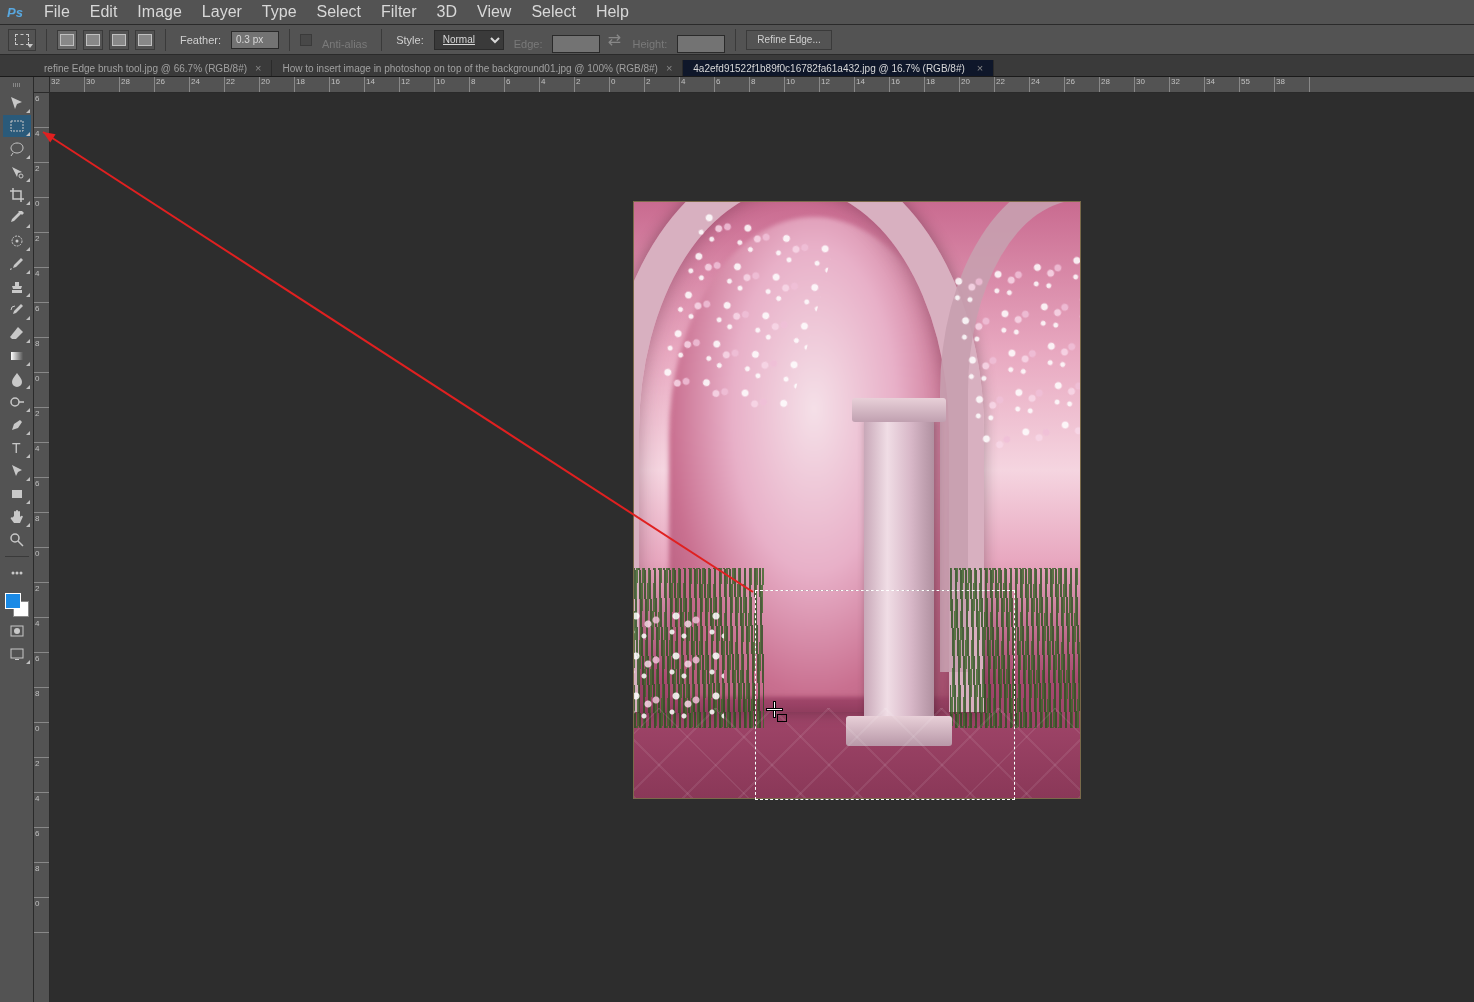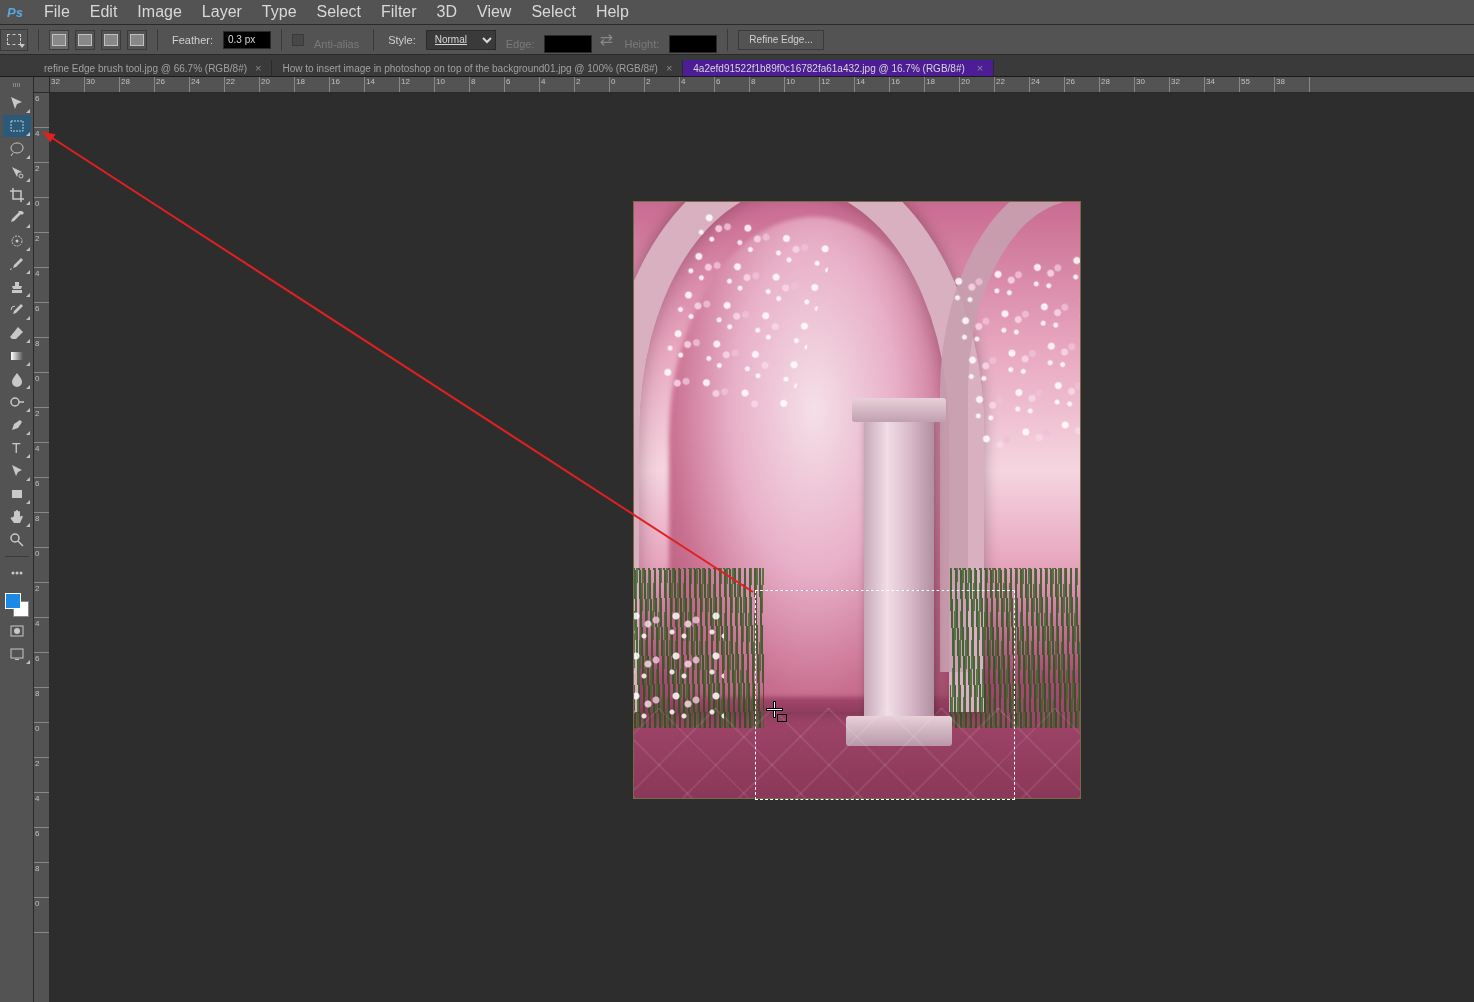--- a/index.html
+++ b/index.html
@@ -4,40 +4,40 @@
 <style>
 * { margin: 0; padding: 0; box-sizing: border-box; font-family: "Segoe UI", Tahoma, sans-serif; }
 body { background: #535353; width: 1474px; height: 1002px; overflow: hidden; position: relative; }
 
 
 .menubar { height: 25px; background: #535353; display: flex; align-items: center; padding-left: 4px; border-bottom: 1px solid #2a2a2a; }
 .ps-logo { width: 22px; height: 18px; background: #535353; color: #58a8e0; font-weight: bold; font-size: 13px; display: flex; align-items: center; justify-content: center; margin-right: 8px; font-style: italic; }
 .menubar .menu-item { color: #d8d8d8; font-size: 16px; padding: 4px 10px; cursor: default; }
 
 
-.optbar { height: 30px; background: #535353; display: flex; align-items: center; border-bottom: 1px solid #2a2a2a; gap: 6px; }
+.optbar { height: 30px; background: #535353; display: flex; align-items: center; padding-left: 8px; border-bottom: 1px solid #2a2a2a; gap: 6px; }
 .tool-preset { width: 28px; height: 22px; border: 1px solid #3a3a3a; display: flex; align-items: center; justify-content: center; background: #535353; position: relative; }
 .tool-preset::after { content: ""; position: absolute; right: 2px; bottom: 2px; border-left: 3px solid transparent; border-right: 3px solid transparent; border-top: 4px solid #c8c8c8; }
 .marquee-icon-sm { width: 14px; height: 11px; border: 1px dashed #c8c8c8; }
 .sep { width: 1px; height: 22px; background: #3a3a3a; margin: 0 4px; }
 .icon-btn { width: 20px; height: 20px; border: 1px solid #3a3a3a; background: #535353; display: flex; align-items: center; justify-content: center; }
 .icon-btn.active { background: #6a6a6a; }
 .sel-mode { width: 14px; height: 12px; border: 1px solid #c0c0c0; background: #888; }
 .opt-label { color: #d0d0d0; font-size: 11px; margin: 0 4px; }
-.opt-input { width: 48px; height: 18px; background: #000000; color: #d8d8d8; border: 1px solid #2a2a2a; font-size: 10px; padding: 0 4px; }
+.opt-input { width: 48px; height: 18px; background: #737373; color: #d8d8d8; border: 1px solid #2a2a2a; font-size: 10px; padding: 0 4px; }
 .opt-select { width: 70px; height: 20px; background: #3a3a3a; color: #d8d8d8; border: 1px solid #2a2a2a; font-size: 10px; padding: 0 4px; text-decoration: underline; }
 .checkbox { width: 12px; height: 12px; border: 1px solid #3a3a3a; background: #484848; display: inline-block; }
 .disabled { color: #7a7a7a; margin-top: 8px; }
 .btn { height: 20px; background: #535353; border: 1px solid #3a3a3a; color: #d0d0d0; font-size: 10px; padding: 0 10px; display: flex; align-items: center; }
 .swap-icon { width: 16px; height: 16px; color: #888; display:flex; align-items:center; justify-content:center; }
 
 
 .tabsbar { height: 22px; background: #3a3a3a; display: flex; align-items: flex-end; padding-left: 34px; border-bottom: 1px solid #1a1a1a; }
 .tab { height: 16px; padding: 0 10px; background: #3a3a3a; color: #a0a0a0; font-size: 10px; display: flex; align-items: center; gap: 8px; border-right: 1px solid #2a2a2a; }
-.tab.active { background: #4c1d95; color: #d8d8d8; gap: 12px; }
+.tab.active { background: #0f172a; color: #d8d8d8; gap: 12px; }
 .tab .close { color: #888; font-size: 11px; cursor: default; }
 
 
 .ruler-top { position: absolute; top: 77px; left: 34px; right: 0; height: 16px; background: #535353; border-bottom: 1px solid #2a2a2a; overflow: hidden; }
 .ruler-top .origin { position: absolute; left: 0; top: 0; width: 16px; height: 16px; border-right: 1px solid #2a2a2a; }
 .ruler-top .ticks { position: absolute; left: 16px; right: 0; top: 0; height: 16px; display: flex; }
 .ruler-top .major { flex: 0 0 35px; border-right: 1px solid #888; font-size: 8px; color: #c0c0c0; position: relative; }
 .ruler-top .major span { position: absolute; left: 1px; top: 0; }
 
 

